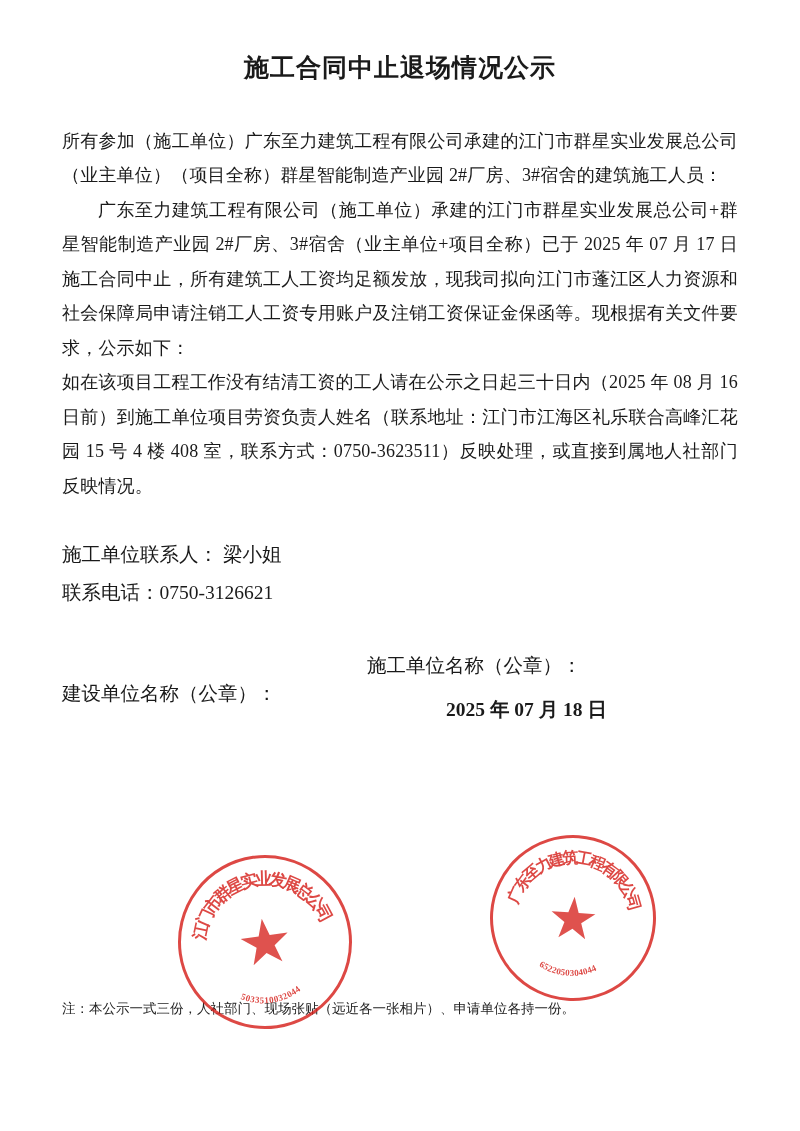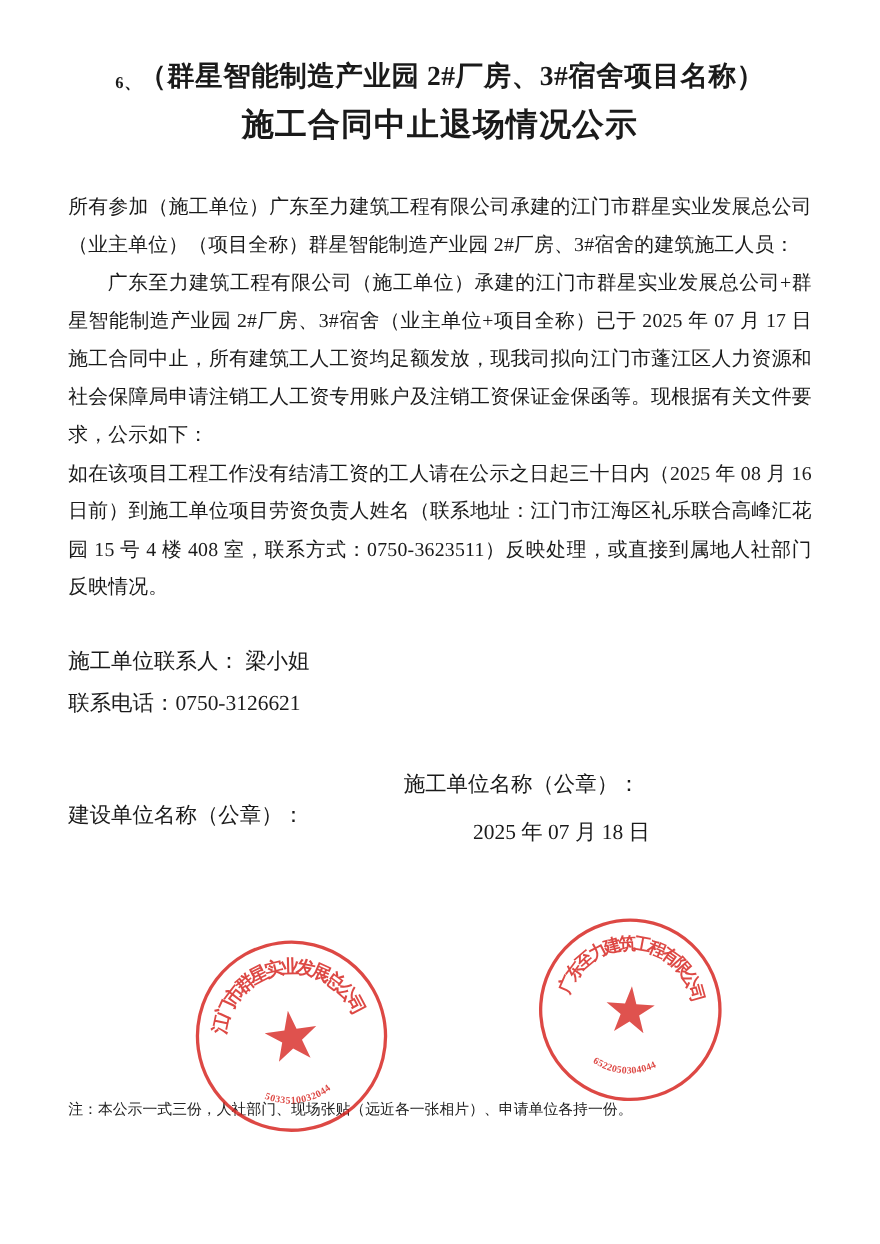--- a/index.html
+++ b/index.html
@@ -35,24 +35,25 @@
   }
   .title-num {
     font-size: 15px;
     font-weight: bold;
     vertical-align: baseline;
     position: relative;
     top: 3px;
     margin-right: -2px;
   }
   .title-line-2 {
-    font-size: 29px;
+    font-size: 25px;
     font-weight: bold;
     letter-spacing: 1px;
     margin-top: 6px;
+    font-family: Liberation Mono, monospace;
   }
 
   
   .body-block {
     margin: 36px 62px 0 62px;
     font-size: 18px;
     line-height: 1.92;
     text-align: justify;
     letter-spacing: 0.2px;
   }
@@ -89,23 +90,24 @@
     margin-top: 28px;
   }
   .sign-right {
     position: absolute;
     left: 305px;
     top: 0;
     white-space: nowrap;
   }
   .sign-date {
     position: absolute;
-    left: 368px;
+    left: 384px;
     top: 44px;
     white-space: nowrap;
+    font-weight: bold;
   }
 
   
   .footnote {
     position: absolute;
     left: 62px;
     top: 1000px;
     font-size: 13.5px;
     color: #222;
     white-space: nowrap;
@@ -178,21 +180,20 @@
     letter-spacing: 0.5px;
     white-space: nowrap;
   }
 </style>
 </head>
 <body>
 
 <div class="page">
 
   <div class="title-block">
-    <div class="title-line-1"><span class="title-num">6、</span><span>（群星智能制造产业园 2#厂房、3#宿舍项目名称）</span></div>
     <div class="title-line-2">施工合同中止退场情况公示</div>
   </div>
 
   <div class="body-block">
     <p class="para">所有参加（施工单位）广东至力建筑工程有限公司承建的江门市群星实业发展总公司（业主单位）（项目全称）群星智能制造产业园 2#厂房、3#宿舍的建筑施工人员：</p>
     <p class="para indent2">广东至力建筑工程有限公司（施工单位）承建的江门市群星实业发展总公司+群星智能制造产业园 2#厂房、3#宿舍（业主单位+项目全称）已于 2025 年 07 月 17 日施工合同中止，所有建筑工人工资均足额发放，现我司拟向江门市蓬江区人力资源和社会保障局申请注销工人工资专用账户及注销工资保证金保函等。现根据有关文件要求，公示如下：</p>
     <p class="para">如在该项目工程工作没有结清工资的工人请在公示之日起三十日内（2025 年 08 月 16 日前）到施工单位项目劳资负责人姓名（联系地址：江门市江海区礼乐联合高峰汇花园 15 号 4 楼 408 室，联系方式：0750-3623511）反映处理，或直接到属地人社部门反映情况。</p>
     <div class="gap"></div>
   </div>
 

